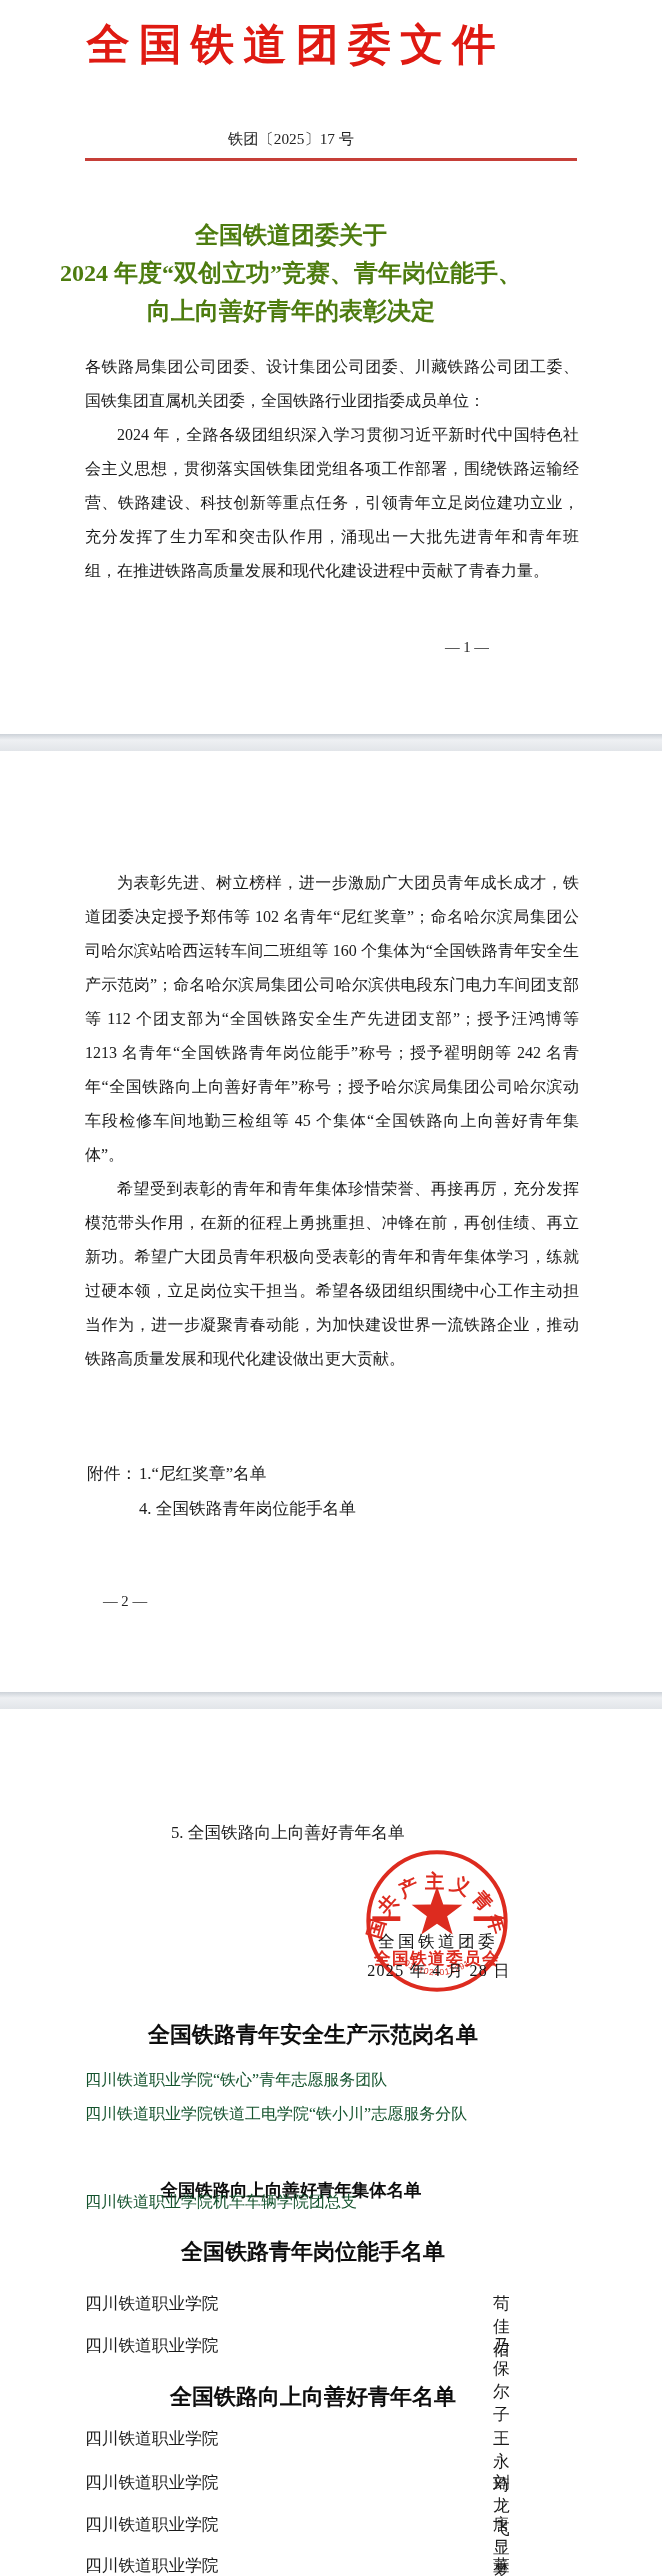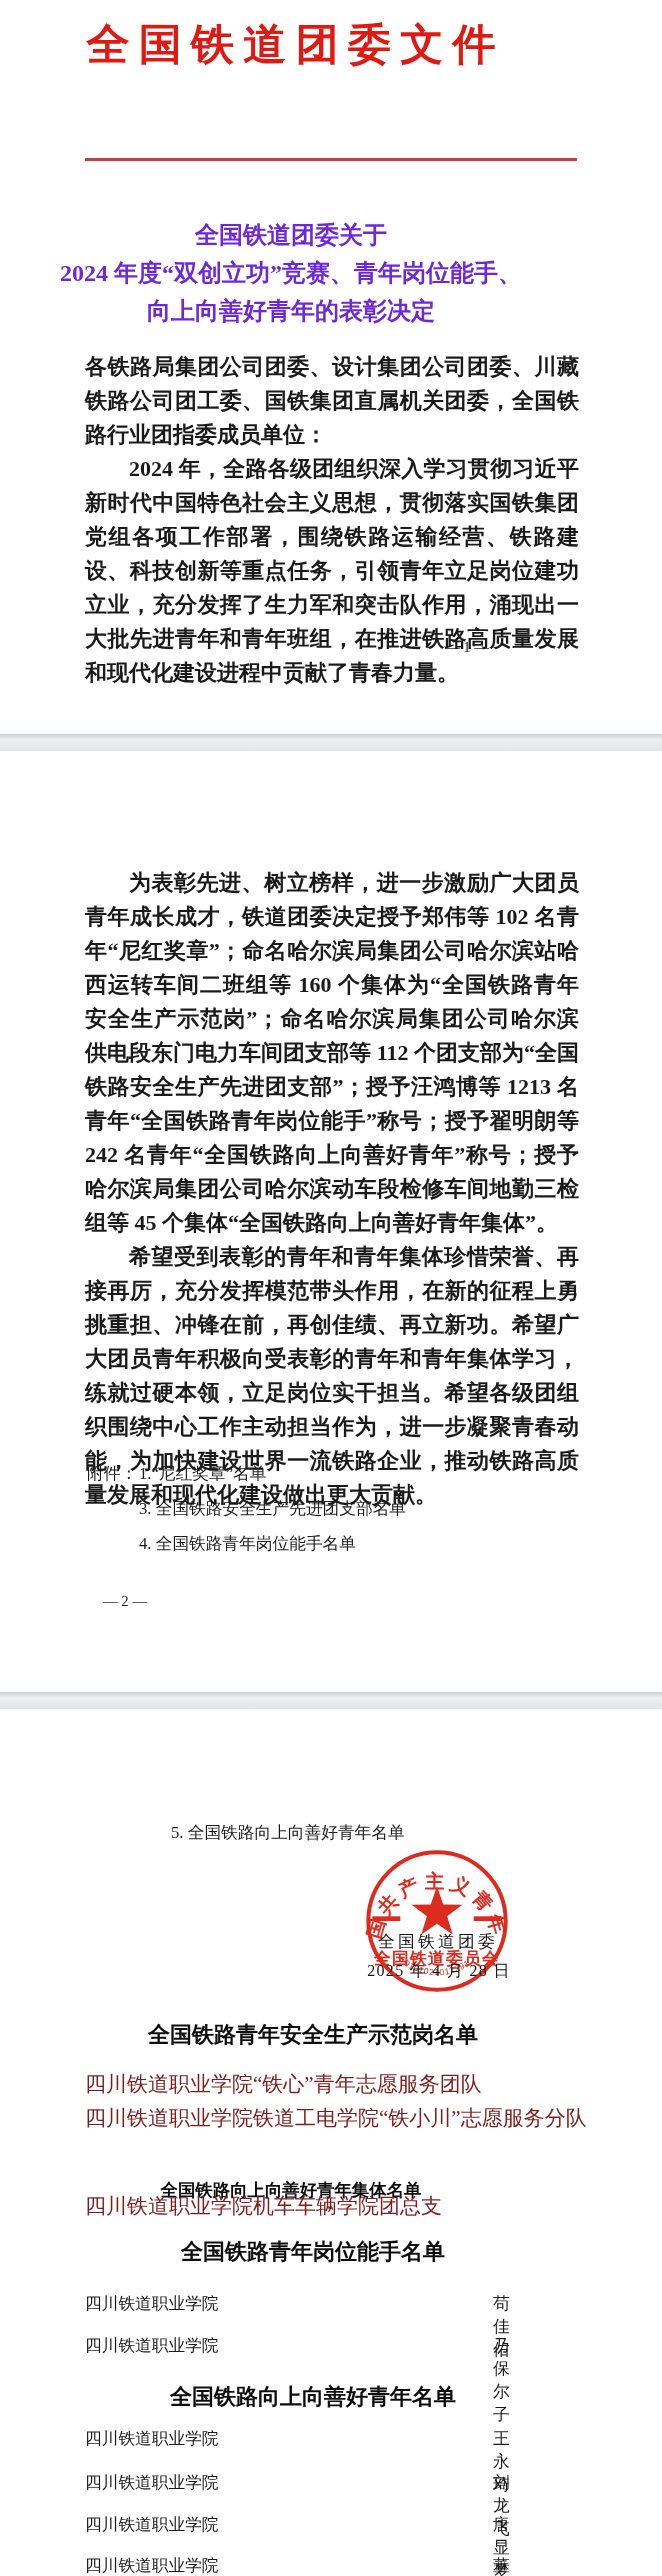--- a/index.html
+++ b/index.html
@@ -18,24 +18,24 @@
 
   .masthead { position:absolute; top:16px; left:0; width:100%; text-align:center;
               font-size:43px; font-weight:bold; color:#df1a12; letter-spacing:9.3px;
               padding-left:9.3px; font-family:"Liberation Serif", serif; }
   .doc-number { position:absolute; top:129px; left:0; width:100%; text-align:center;
                 font-size:15.3px; color:#222; }
   .red-rule { position:absolute; top:158px; left:85px; width:492px; height:2.7px;
               background:#c63f38; }
 
   .doc-title { position:absolute; top:216px; left:0; width:100%; text-align:center;
-               font-size:24px; font-weight:bold; line-height:38px; color:#6d28d9; }
+               font-size:24px; font-weight:bold; line-height:38px; color:#4d7c0f; }
 
-  .bodyflow { position:absolute; left:85px; width:494px; font-size:22px;
-              line-height:34px; text-align:justify; color:#1a1a1a;font-weight:bold; }
+  .bodyflow { position:absolute; left:85px; width:494px; font-size:16px;
+              line-height:34px; text-align:justify; color:#1a1a1a; }
   #page1 .bodyflow { top:350px; }
   #page2 .bodyflow { top:115px; }
   .para-indent { text-indent:2em; }
 
   .attachments { position:absolute; top:705px; left:87px; font-size:16.7px; line-height:35px; }
   .att-row { white-space:nowrap; }
   .att-label { display:inline-block; width:52px; }
   .att-item { display:block; margin-left:52px; white-space:nowrap; }
 
   .page-num { position:absolute; font-size:14.7px; color:#222; }
@@ -49,35 +49,36 @@
             font-size:16.7px; letter-spacing:3.3px; color:#141414; z-index:3; }
   .sign-date { position:absolute; top:251px; left:356px; width:166px; text-align:center;
                font-size:16px; letter-spacing:1.3px; color:#141414; z-index:3; }
 
   .list-heading { position:absolute; left:0; width:100%; text-align:center; font-weight:bold;
                   font-family:"Liberation Sans", sans-serif; color:#0d0d0d; }
   .h-big { font-size:22px;padding-left:44px; }
   .h-mid { font-size:17.4px; }
   #h1x { top:310px; } #h2x { top:436px;margin-top:32px; } #h3x { top:527px; } #h4x { top:672px; }
 
-  .list-item { position:absolute; left:85px; font-size:21px; color:#7f1d1d; white-space:nowrap;text-align:center; }
+  .list-item { position:absolute; left:85px; font-size:16px; color:#14532d; white-space:nowrap;text-align:center; }
   #li1 { top:360px; } #li2 { top:394px; } #li3 { top:482px; }
 
   .name-row { position:absolute; left:85px; right:85px; font-size:16.7px; color:#1a1a1a; }
   .name-row .person { position:absolute; left:408px; top:0; letter-spacing:0.7px; }
   #nr1 { top:582px; } #nr2 { top:624px; }
   #nr3 { top:717px; } #nr4 { top:761px; } #nr5 { top:803px; } #nr6 { top:844px; }
 </style>
 </head>
 <body>
 
 <div class="canvas">
 
   <div class="page" id="page1">
     <div class="masthead">全国铁道团委文件</div>
+    <div class="doc-number">铁团〔2025〕17 号</div>
     <div class="red-rule"></div>
     <div class="doc-title">
       <div>全国铁道团委关于</div>
       <div>2024 年度“双创立功”竞赛、青年岗位能手、</div>
       <div>向上向善好青年的表彰决定</div>
     </div>
     <div class="bodyflow">
       <p>各铁路局集团公司团委、设计集团公司团委、川藏铁路公司团工委、国铁集团直属机关团委，全国铁路行业团指委成员单位：</p>
       <p class="para-indent">2024 年，全路各级团组织深入学习贯彻习近平新时代中国特色社会主义思想，贯彻落实国铁集团党组各项工作部署，围绕铁路运输经营、铁路建设、科技创新等重点任务，引领青年立足岗位建功立业，充分发挥了生力军和突击队作用，涌现出一大批先进青年和青年班组，在推进铁路高质量发展和现代化建设进程中贡献了青春力量。</p>
     </div>
@@ -88,21 +89,20 @@
 
   <div class="page" id="page2">
     <div class="bodyflow">
       <p class="para-indent">为表彰先进、树立榜样，进一步激励广大团员青年成长成才，铁道团委决定授予郑伟等 102 名青年“尼红奖章”；命名哈尔滨局集团公司哈尔滨站哈西运转车间二班组等 160 个集体为“全国铁路青年安全生产示范岗”；命名哈尔滨局集团公司哈尔滨供电段东门电力车间团支部等 112 个团支部为“全国铁路安全生产先进团支部”；授予汪鸿博等 1213 名青年“全国铁路青年岗位能手”称号；授予翟明朗等 242 名青年“全国铁路向上向善好青年”称号；授予哈尔滨局集团公司哈尔滨动车段检修车间地勤三检组等 45 个集体“全国铁路向上向善好青年集体”。</p>
       <p class="para-indent">希望受到表彰的青年和青年集体珍惜荣誉、再接再厉，充分发挥模范带头作用，在新的征程上勇挑重担、冲锋在前，再创佳绩、再立新功。希望广大团员青年积极向受表彰的青年和青年集体学习，练就过硬本领，立足岗位实干担当。希望各级团组织围绕中心工作主动担当作为，进一步凝聚青春动能，为加快建设世界一流铁路企业，推动铁路高质量发展和现代化建设做出更大贡献。</p>
     </div>
     <div class="attachments">
       <div class="att-row">
         <span class="att-label">附件：</span><span>1.“尼红奖章”名单</span>
       </div>
-      <span class="att-item">3. 全国铁路安全生产先进团支部名单</span>
       <span class="att-item">4. 全国铁路青年岗位能手名单</span>
     </div>
     <div class="page-num" id="pn2">— 2 —</div>
   </div>
 
   <div class="page-sep" id="sep2"></div>
 
   <div class="page" id="page3">
     <div class="attach5">5. 全国铁路向上向善好青年名单</div>
 

